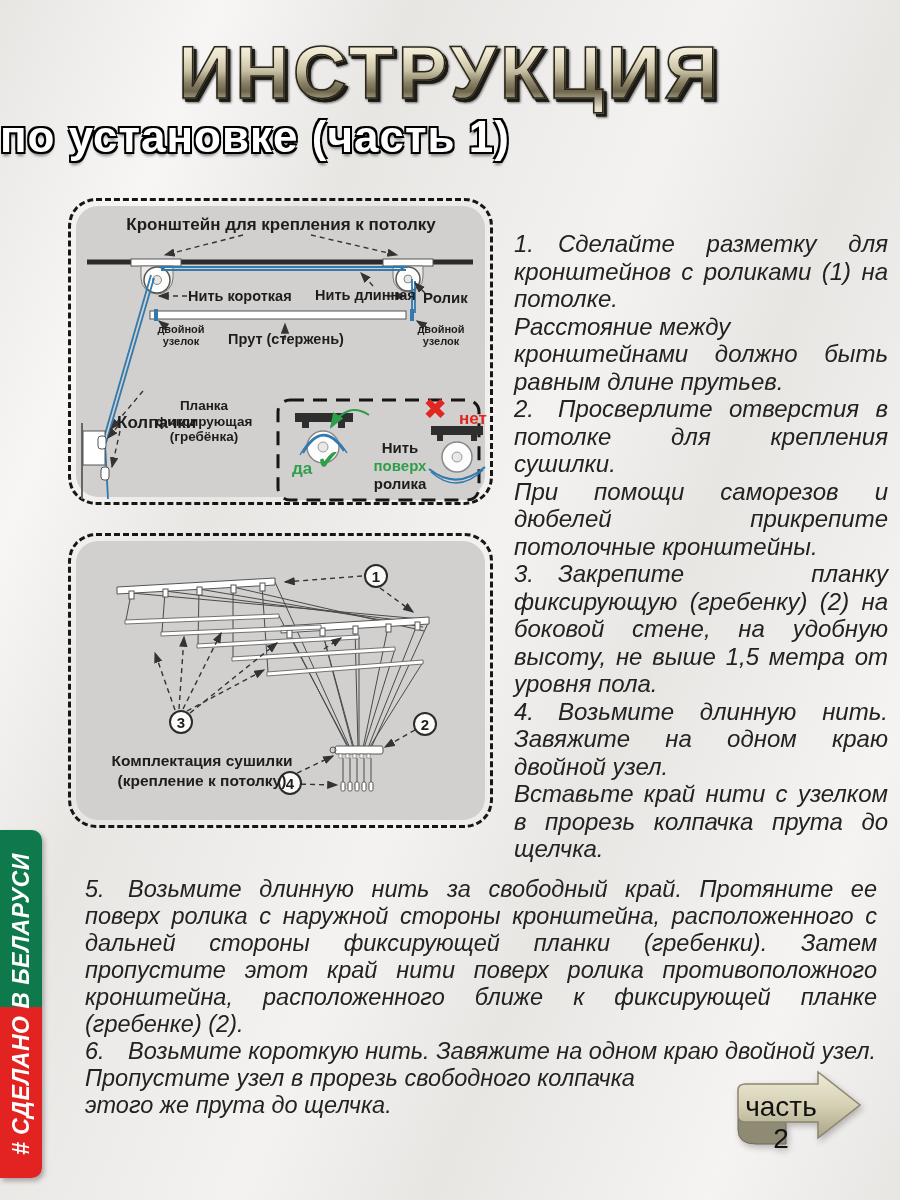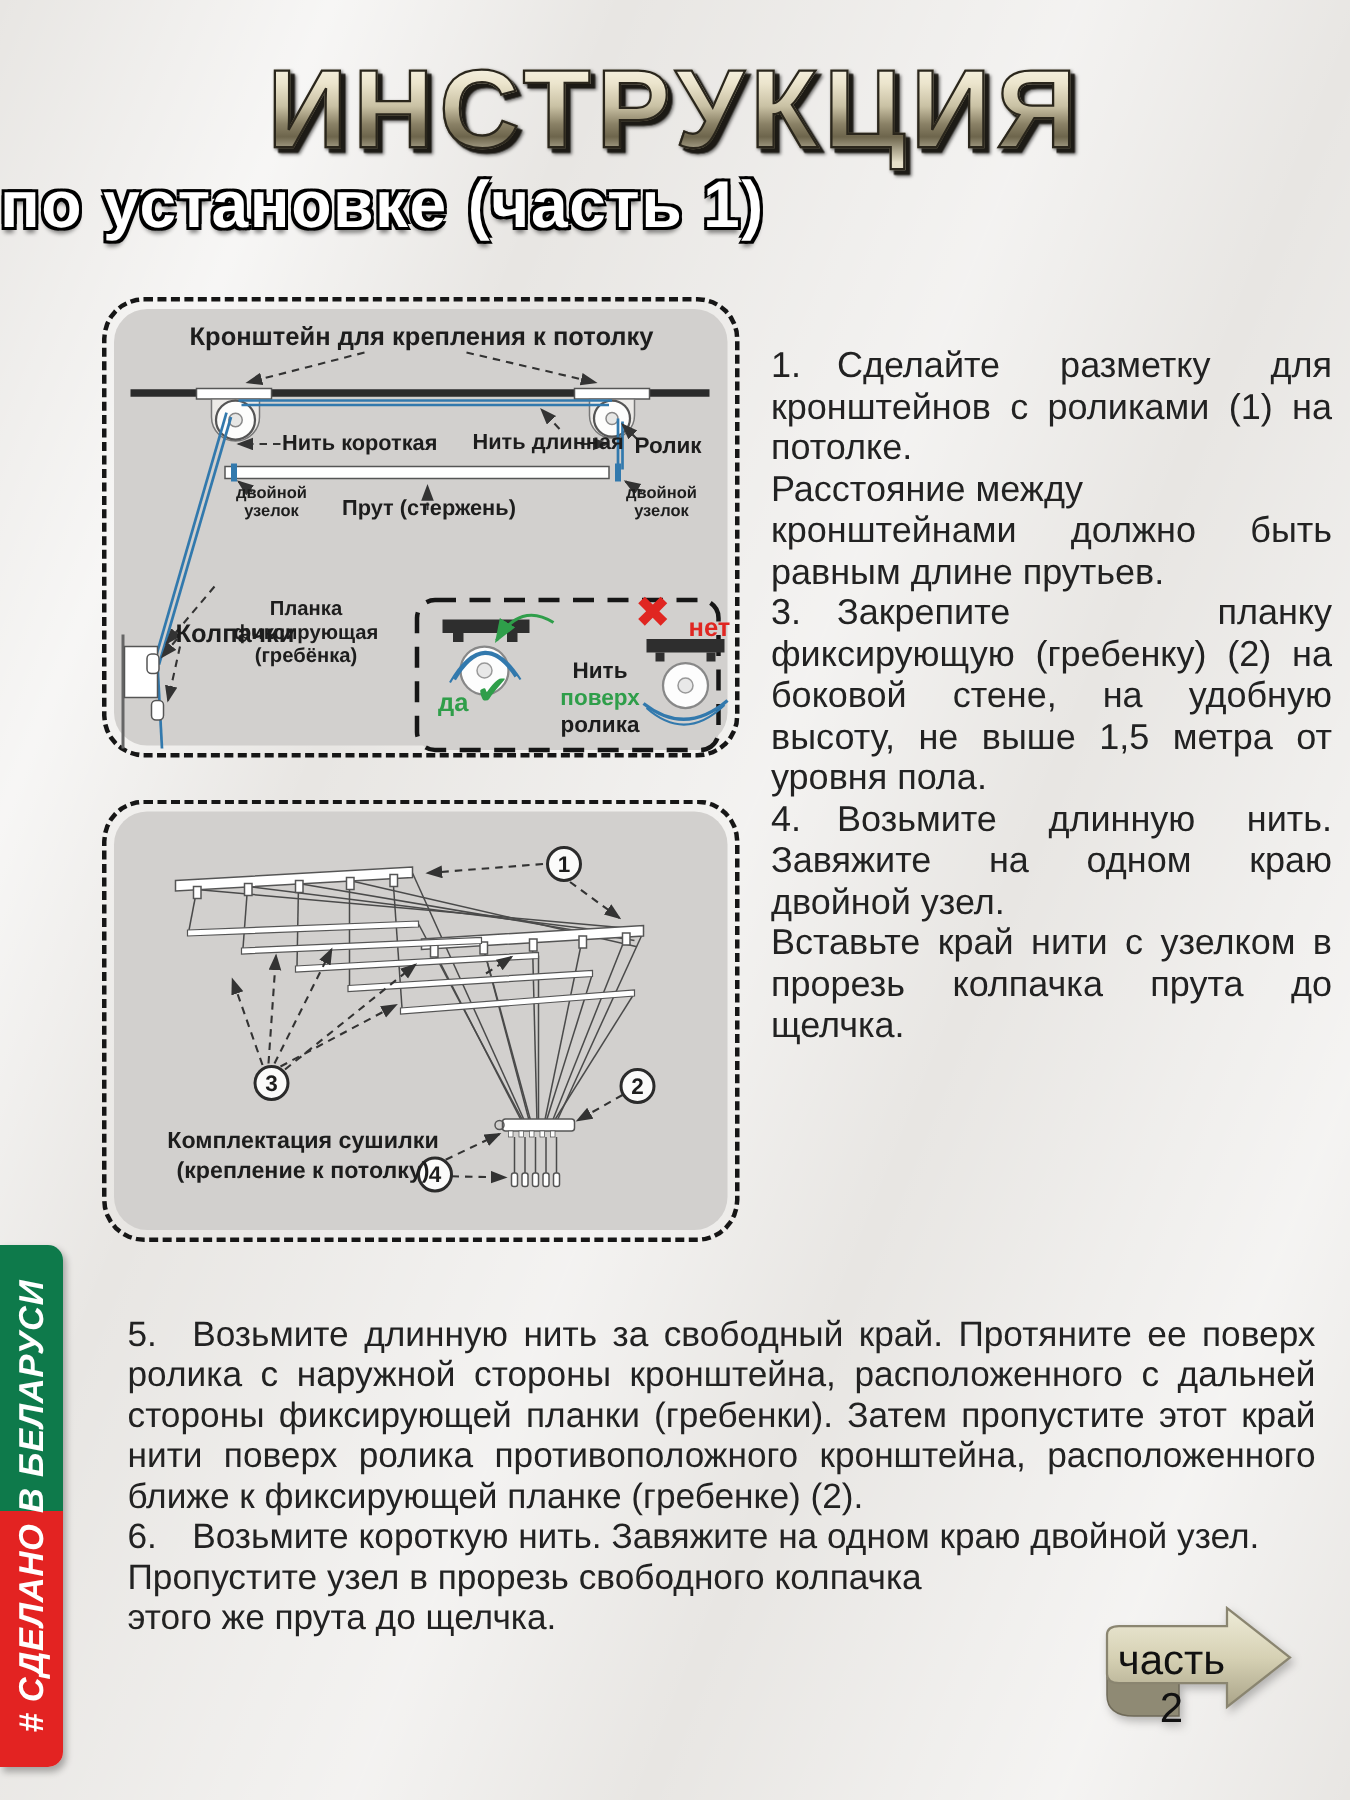--- a/index.html
+++ b/index.html
@@ -41,21 +41,21 @@
   .dbox svg{position:absolute;left:0;top:0;}
   .lbl{position:absolute;font-weight:bold;color:#1d1d1d;white-space:pre-line;z-index:3;}
   .center{text-align:center;}
   .callout{
     position:absolute;width:24px;height:24px;box-sizing:border-box;
     border:2.5px solid #2b2b2b;border-radius:50%;background:#fbfbfa;
     font-size:15px;font-weight:bold;color:#1d1d1d;
     display:flex;align-items:center;justify-content:center;z-index:3;
   }
   
-  .steps{z-index:2;color:#222;}
+  .steps{z-index:2;color:#222;font-style:italic;}
   .steps p{margin:0;white-space:pre-line;text-align:justify;}
   .steps-right{left:514px;top:230px;width:374px;font-size:24px;line-height:27.5px;}
   .steps-bottom{left:85px;top:876px;width:792px;font-size:23.5px;line-height:27px;}
   
   .sidebar{
     left:0;top:830px;width:42px;height:348px;z-index:3;
     background:linear-gradient(180deg,#0e7a4b 0%,#0e7a4b 51%,#e32322 51%,#e32322 100%);
     border-radius:0 10px 10px 0;
     box-shadow:2px 3px 5px rgba(0,0,0,.3);
   }
@@ -267,20 +267,22 @@
   <div class="callout" style="left:98px;top:174px;">3</div>
   <div class="callout" style="left:207px;top:235px;">4</div>
   <div class="lbl center" style="left:33px;top:215px;width:196px;font-size:15.5px;line-height:20px;">Комплектация сушилки
 (крепление к потолку)</div>
 </div>
 
 <div class="abs steps steps-right">
   <p>1. Сделайте разметку для кронштейнов с роликами (1) на потолке.
 Расстояние между
 кронштейнами должно быть равным длине прутьев.</p>
+  <p>2. Просверлите отверстия в потолке для крепления сушилки.
+При помощи саморезов и дюбелей прикрепите потолочные кронштейны.</p>
   <p>3. Закрепите планку фиксирующую (гребенку) (2) на боковой стене, на удобную высоту, не выше 1,5 метра от уровня пола.</p>
   <p>4. Возьмите длинную нить. Завяжите на одном краю двойной узел.
 Вставьте край нити с узелком в прорезь колпачка прута до щелчка.</p>
 </div>
 
 <div class="abs steps steps-bottom">
   <p>5. Возьмите длинную нить за свободный край. Протяните ее поверх ролика с наружной стороны кронштейна, расположенного с дальней стороны фиксирующей планки (гребенки). Затем пропустите этот край нити поверх ролика противоположного кронштейна, расположенного ближе к фиксирующей планке (гребенке) (2).</p>
   <p>6. Возьмите короткую нить. Завяжите на одном краю двойной узел.
 Пропустите узел в прорезь свободного колпачка
 этого же прута до щелчка.</p>

